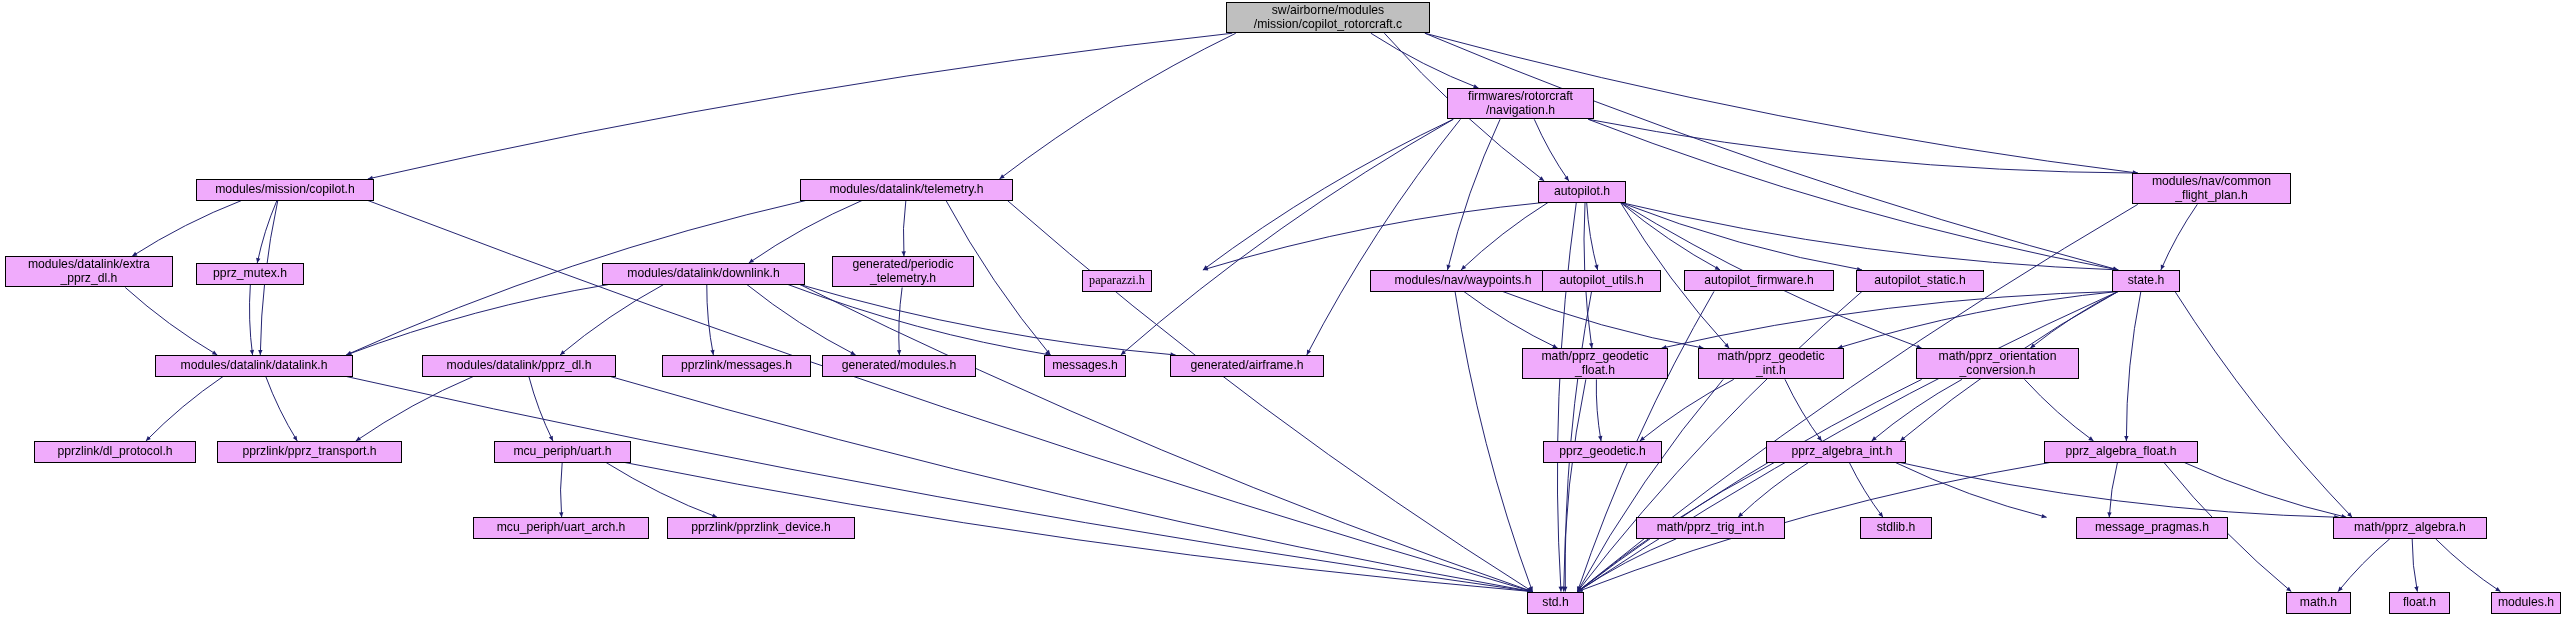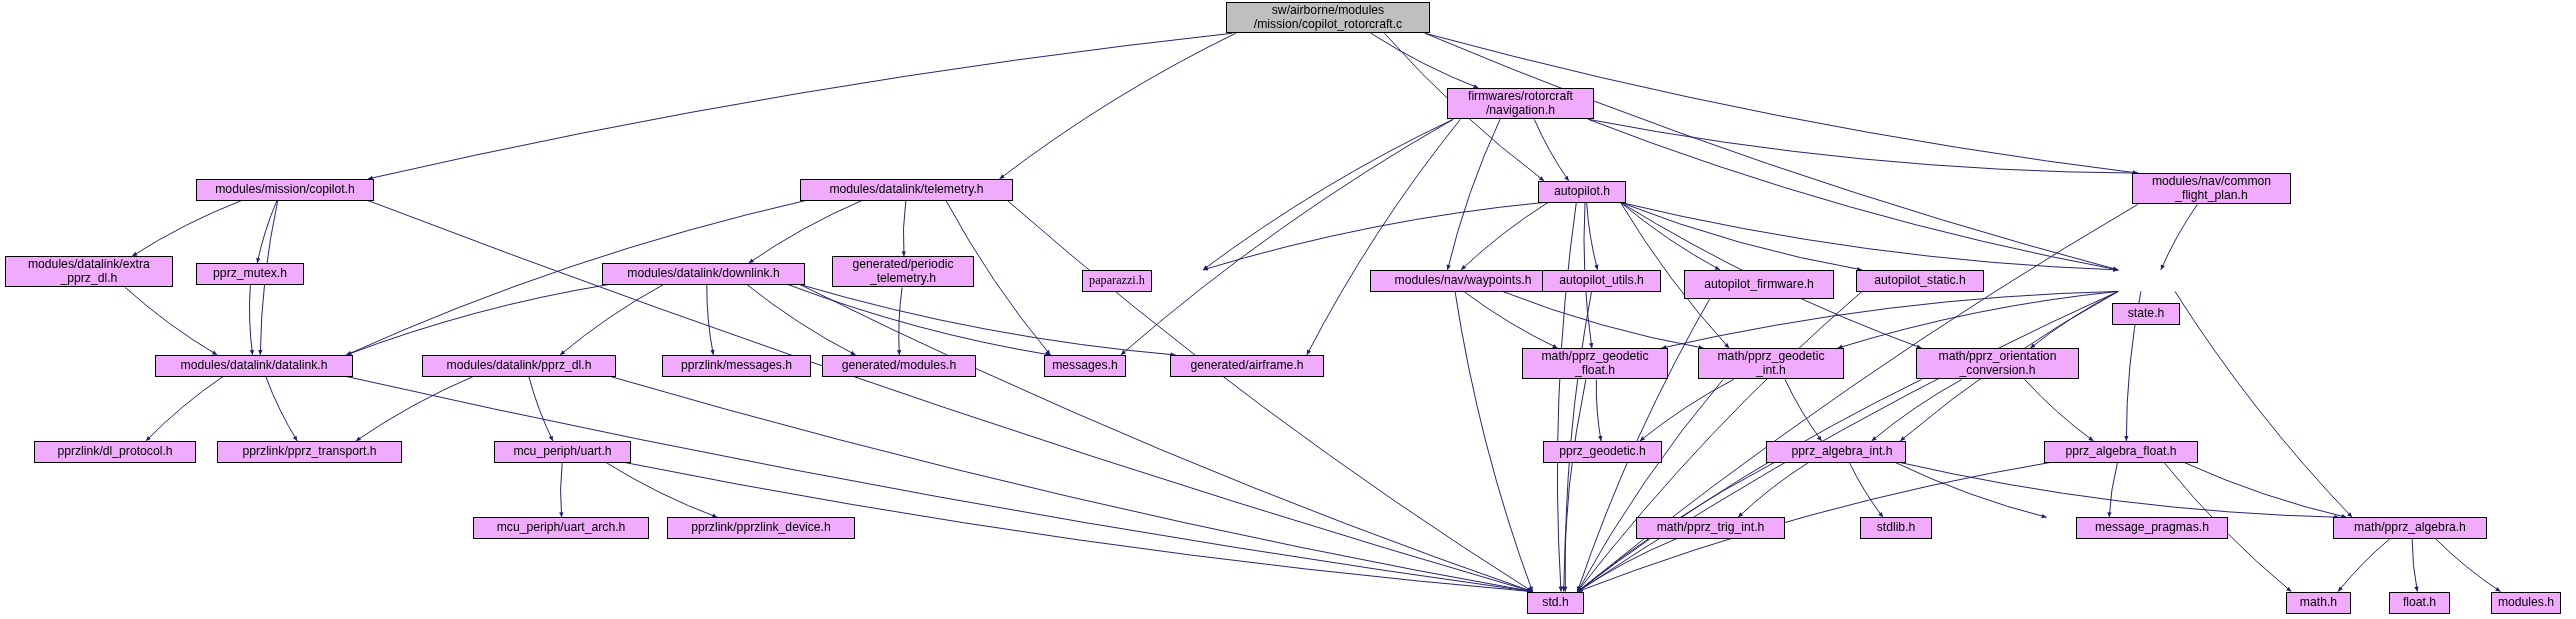--- a/index.html
+++ b/index.html
@@ -202,23 +202,23 @@
     <div class="node" style="left: 1538px; top: 181px; width: 88px; height: 21.5px;">autopilot.h</div>
     <div class="node" style="left: 4.9px; top: 256px; width: 168px; height: 31px;">modules/datalink/extra
 _pprz_dl.h</div>
     <div class="node" style="left: 196px; top: 263px; width: 108px; height: 21.5px;">pprz_mutex.h</div>
     <div class="node" style="left: 602px; top: 263px; width: 203px; height: 21.5px;">modules/datalink/downlink.h</div>
     <div class="node" style="left: 832px; top: 256px; width: 142px; height: 31px;">generated/periodic
 _telemetry.h</div>
     <div class="node" style="left: 1082px; top: 270px; width: 70px; height: 21.5px; font-family: Liberation Serif, serif;">paparazzi.h</div>
     <div class="node" style="left: 1334px; top: 270px; width: 186px; height: 21.5px; margin-left: 36px;">modules/nav/waypoints.h</div>
     <div class="node" style="left: 1542px; top: 270px; width: 119px; height: 21.5px;">autopilot_utils.h</div>
-    <div class="node" style="left: 1684px; top: 270px; width: 150px; height: 29px;">autopilot_firmware.h</div>
+    <div class="node" style="left: 1684px; top: 270px; width: 150px; height: 21px;">autopilot_firmware.h</div>
     <div class="node" style="left: 1856px; top: 270px; width: 128px; height: 21.5px;">autopilot_static.h</div>
-    <div class="node" style="left: 2112px; top: 270px; width: 68px; height: 21.5px; margin-top: 33px;">state.h</div>
+    <div class="node" style="left: 2112px; top: 270px; width: 68px; height: 21.5px;">state.h</div>
     <div class="node" style="left: 155px; top: 355px; width: 198px; height: 21.5px;">modules/datalink/datalink.h</div>
     <div class="node" style="left: 422px; top: 355px; width: 194px; height: 21.5px;">modules/datalink/pprz_dl.h</div>
     <div class="node" style="left: 642px; top: 355px; width: 149px; height: 21.5px; margin-left: 20px;">pprzlink/messages.h</div>
     <div class="node" style="left: 822px; top: 355px; width: 154px; height: 21.5px;">generated/modules.h</div>
     <div class="node" style="left: 1044px; top: 355px; width: 82px; height: 21.5px;">messages.h</div>
     <div class="node" style="left: 1170px; top: 355px; width: 154px; height: 21.5px;">generated/airframe.h</div>
     <div class="node" style="left: 1522px; top: 348px; width: 146px; height: 31px;">math/pprz_geodetic
 _float.h</div>
     <div class="node" style="left: 1698px; top: 348px; width: 146px; height: 31px;">math/pprz_geodetic
 _int.h</div>

